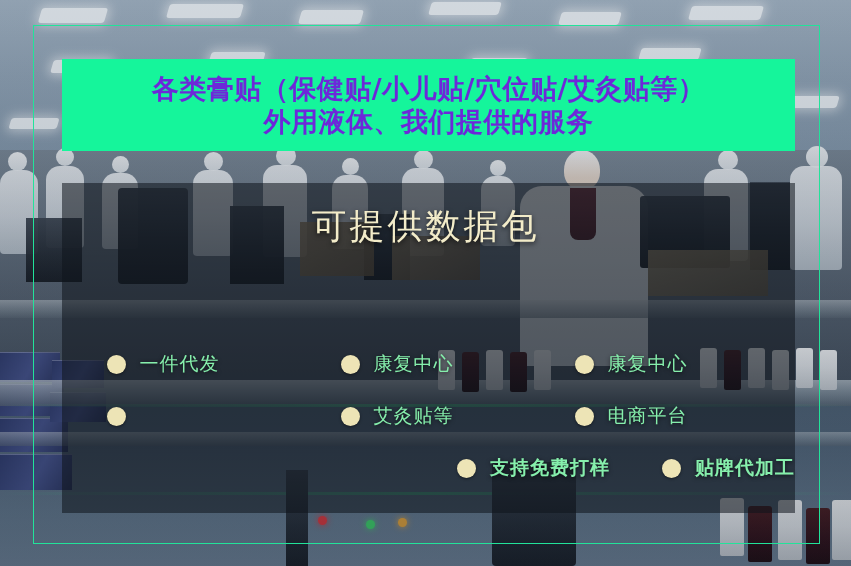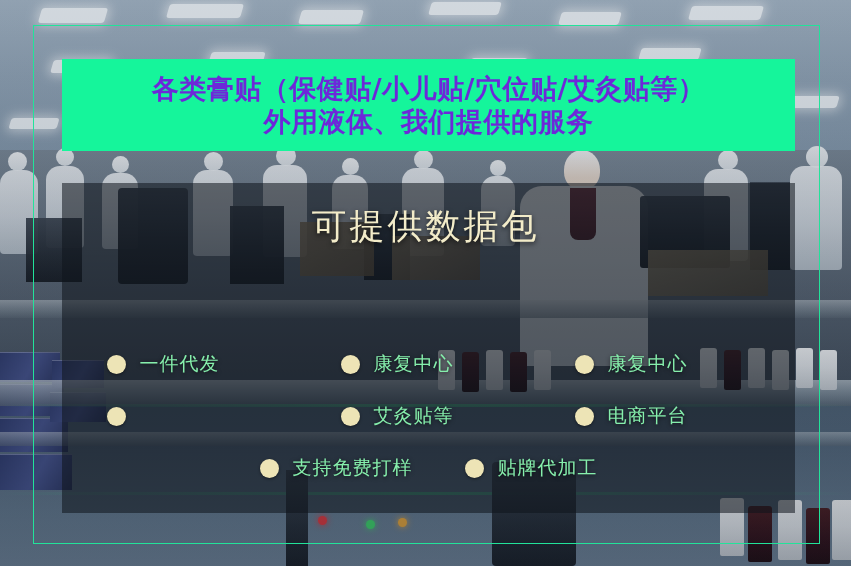--- a/index.html
+++ b/index.html
@@ -149,21 +149,21 @@
     position:absolute; left:62px; top:338px; width:733px;
   }
   .service-row {
     display:flex;
     justify-content:center;
     align-items:center;
     height:52px;
   }
   .service-row.row1 { gap:58px; }
   .service-row.row2 { gap:58px; }
-  .service-row.row3 { gap:52px; justify-content:center; }
+  .service-row.row3 { gap:52px; justify-content:flex-end;font-weight:bold; }
 
   .service-item {
     display:flex; align-items:center; gap:14px;
     width:176px;
   }
   .service-row.row3 .service-item { width:auto; }
 
   .bullet {
     width:19px; height:19px; border-radius:50%;
     background:#EDE4B6;

